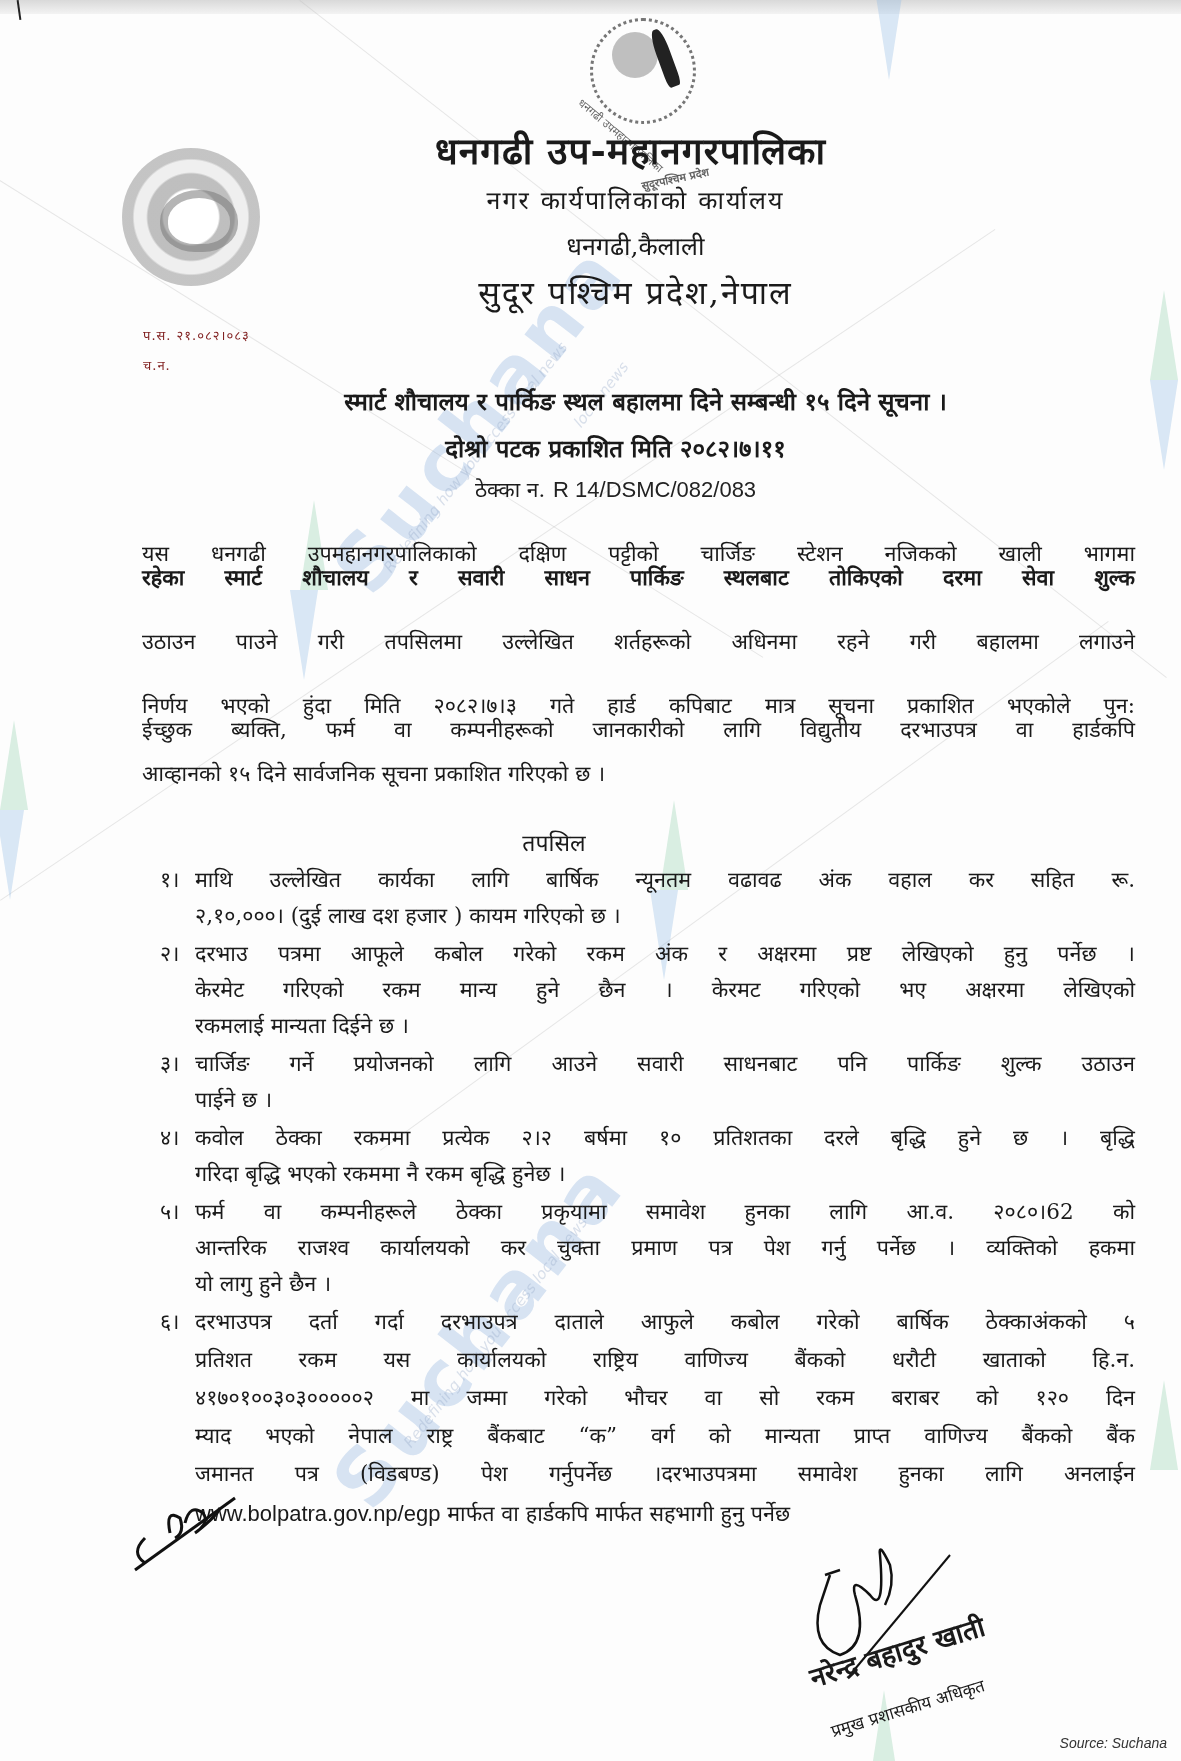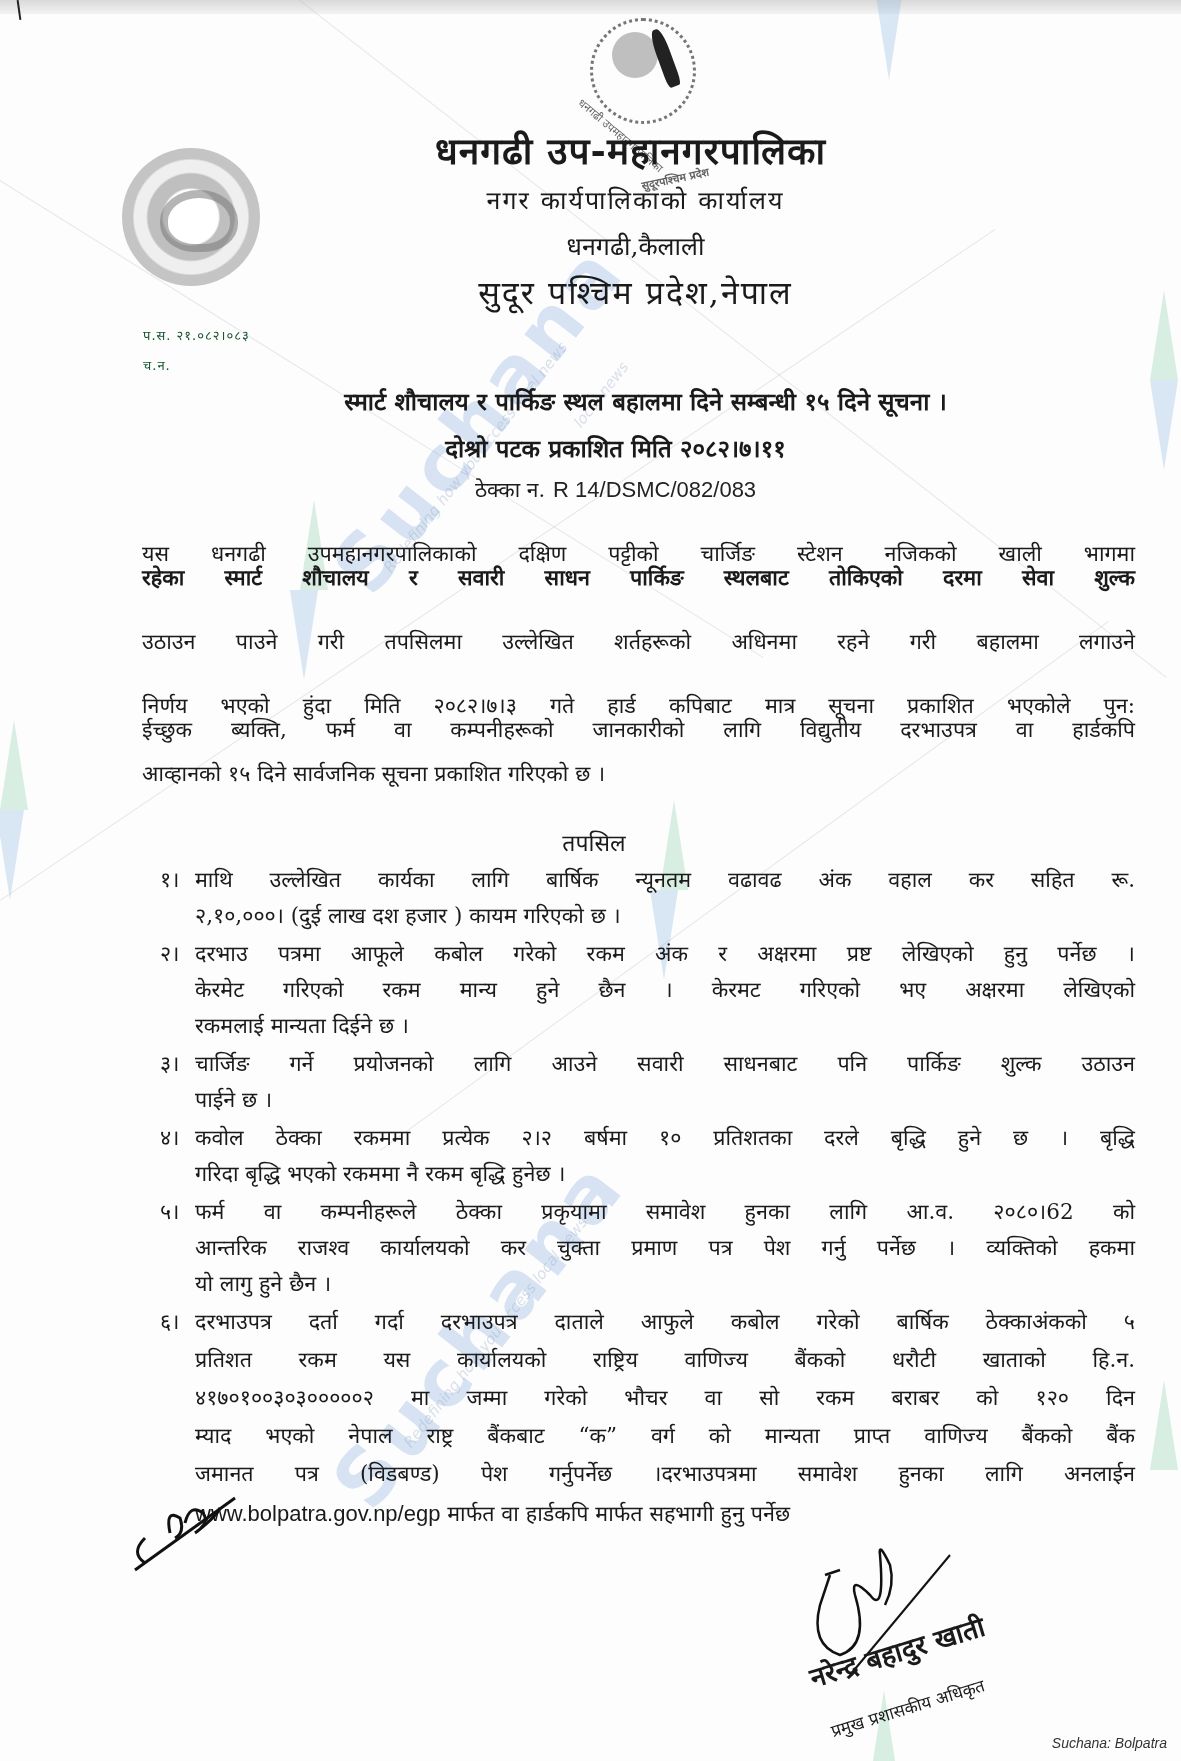--- a/index.html
+++ b/index.html
@@ -36,32 +36,32 @@
   .stamp-tree { position:absolute; left:658px; top:28px; width:14px; height:60px; background:#222; border-radius:40% 40% 20% 20%; transform:rotate(-20deg); }
   .stamp-text { position:absolute; font-size:11px; color:rgba(70,70,70,0.85); transform-origin:left top; }
 
   
   .hdr { position:absolute; left:0; width:1181px; text-align:center; white-space:nowrap; }
   .h1 { top:124px; font-size:37px; font-weight:bold; letter-spacing:1px; left:40px; }
   .h2 { top:182px; font-size:25px; left:45px; letter-spacing:2px; }
   .h3 { top:228px; font-size:25px; left:45px; }
   .h4 { top:270px; font-size:32px; left:45px; letter-spacing:2px; }
 
-  .ref { position:absolute; left:143px; font-size:13px; color:#14532d; letter-spacing:1px; }
+  .ref { position:absolute; left:143px; font-size:13px; color:#7f1d1d; letter-spacing:1px; }
   .subj { position:absolute; left:0; width:1181px; text-align:center; white-space:nowrap; font-weight:bold; font-size:24px; }
   .contract { position:absolute; top:475px; left:0; width:1181px; text-align:center; font-size:21px; white-space:nowrap; }
   .contract .code { font-family:"Liberation Sans", sans-serif; font-size:22px; font-weight:normal; margin-left:8px; color:#222; }
 
   .line { position:absolute; font-size:21.5px; white-space:nowrap; text-align:justify; text-align-last:justify; }
   .body-line { left:142px; width:993px; }
   .body-line.last { text-align-last:left; }
   .num { position:absolute; left:160px; font-size:21.5px; }
   .item-line { left:195px; width:940px; }
   .item-line.last { text-align-last:left; }
-  .tapsil { position:absolute; top:826px; left:0; width:1108px; text-align:center; font-size:23px;margin-left:40px; }
+  .tapsil { position:absolute; top:826px; left:0; width:1108px; text-align:center; font-size:23px; }
   .url { font-family:"Liberation Sans", sans-serif; font-size:22px; }
 
   .initials { position:absolute; left:125px; top:1478px; width:120px; height:100px; }
   .signature { position:absolute; left:800px; top:1535px; width:160px; height:150px; }
   .signer-name { position:absolute; left:805px; top:1660px; font-size:27px; font-weight:bold; transform:rotate(-17deg); transform-origin:left top; white-space:nowrap; }
   .signer-title { position:absolute; left:828px; top:1720px; font-size:17px; transform:rotate(-17deg); transform-origin:left top; white-space:nowrap; }
   .source { position:absolute; right:14px; bottom:10px; font-family:"Liberation Sans", sans-serif; font-style:italic; font-size:14px; color:#333; }
 </style>
 </head>
 <body>
@@ -162,13 +162,13 @@
 </svg>
 
 <svg class="signature" viewBox="0 0 160 150">
   <path d="M30 40 L 20 70 Q 10 110 40 120 Q 70 110 55 60 Q 50 40 70 60 Q 85 80 80 20 Q 78 5 90 30 Q 95 50 85 70" fill="none" stroke="#111" stroke-width="2.5"></path>
   <path d="M50 140 L 150 20" fill="none" stroke="#111" stroke-width="2"></path>
   <path d="M25 40 L 40 35" fill="none" stroke="#111" stroke-width="2.5"></path>
 </svg>
 <div class="signer-name">नरेन्द्र बहादुर खाती</div>
 <div class="signer-title">प्रमुख प्रशासकीय अधिकृत</div>
 
-<div class="source">Suchana: Bolpatra</div>
+<div class="source">Source: Suchana</div>
 
 </body></html>

